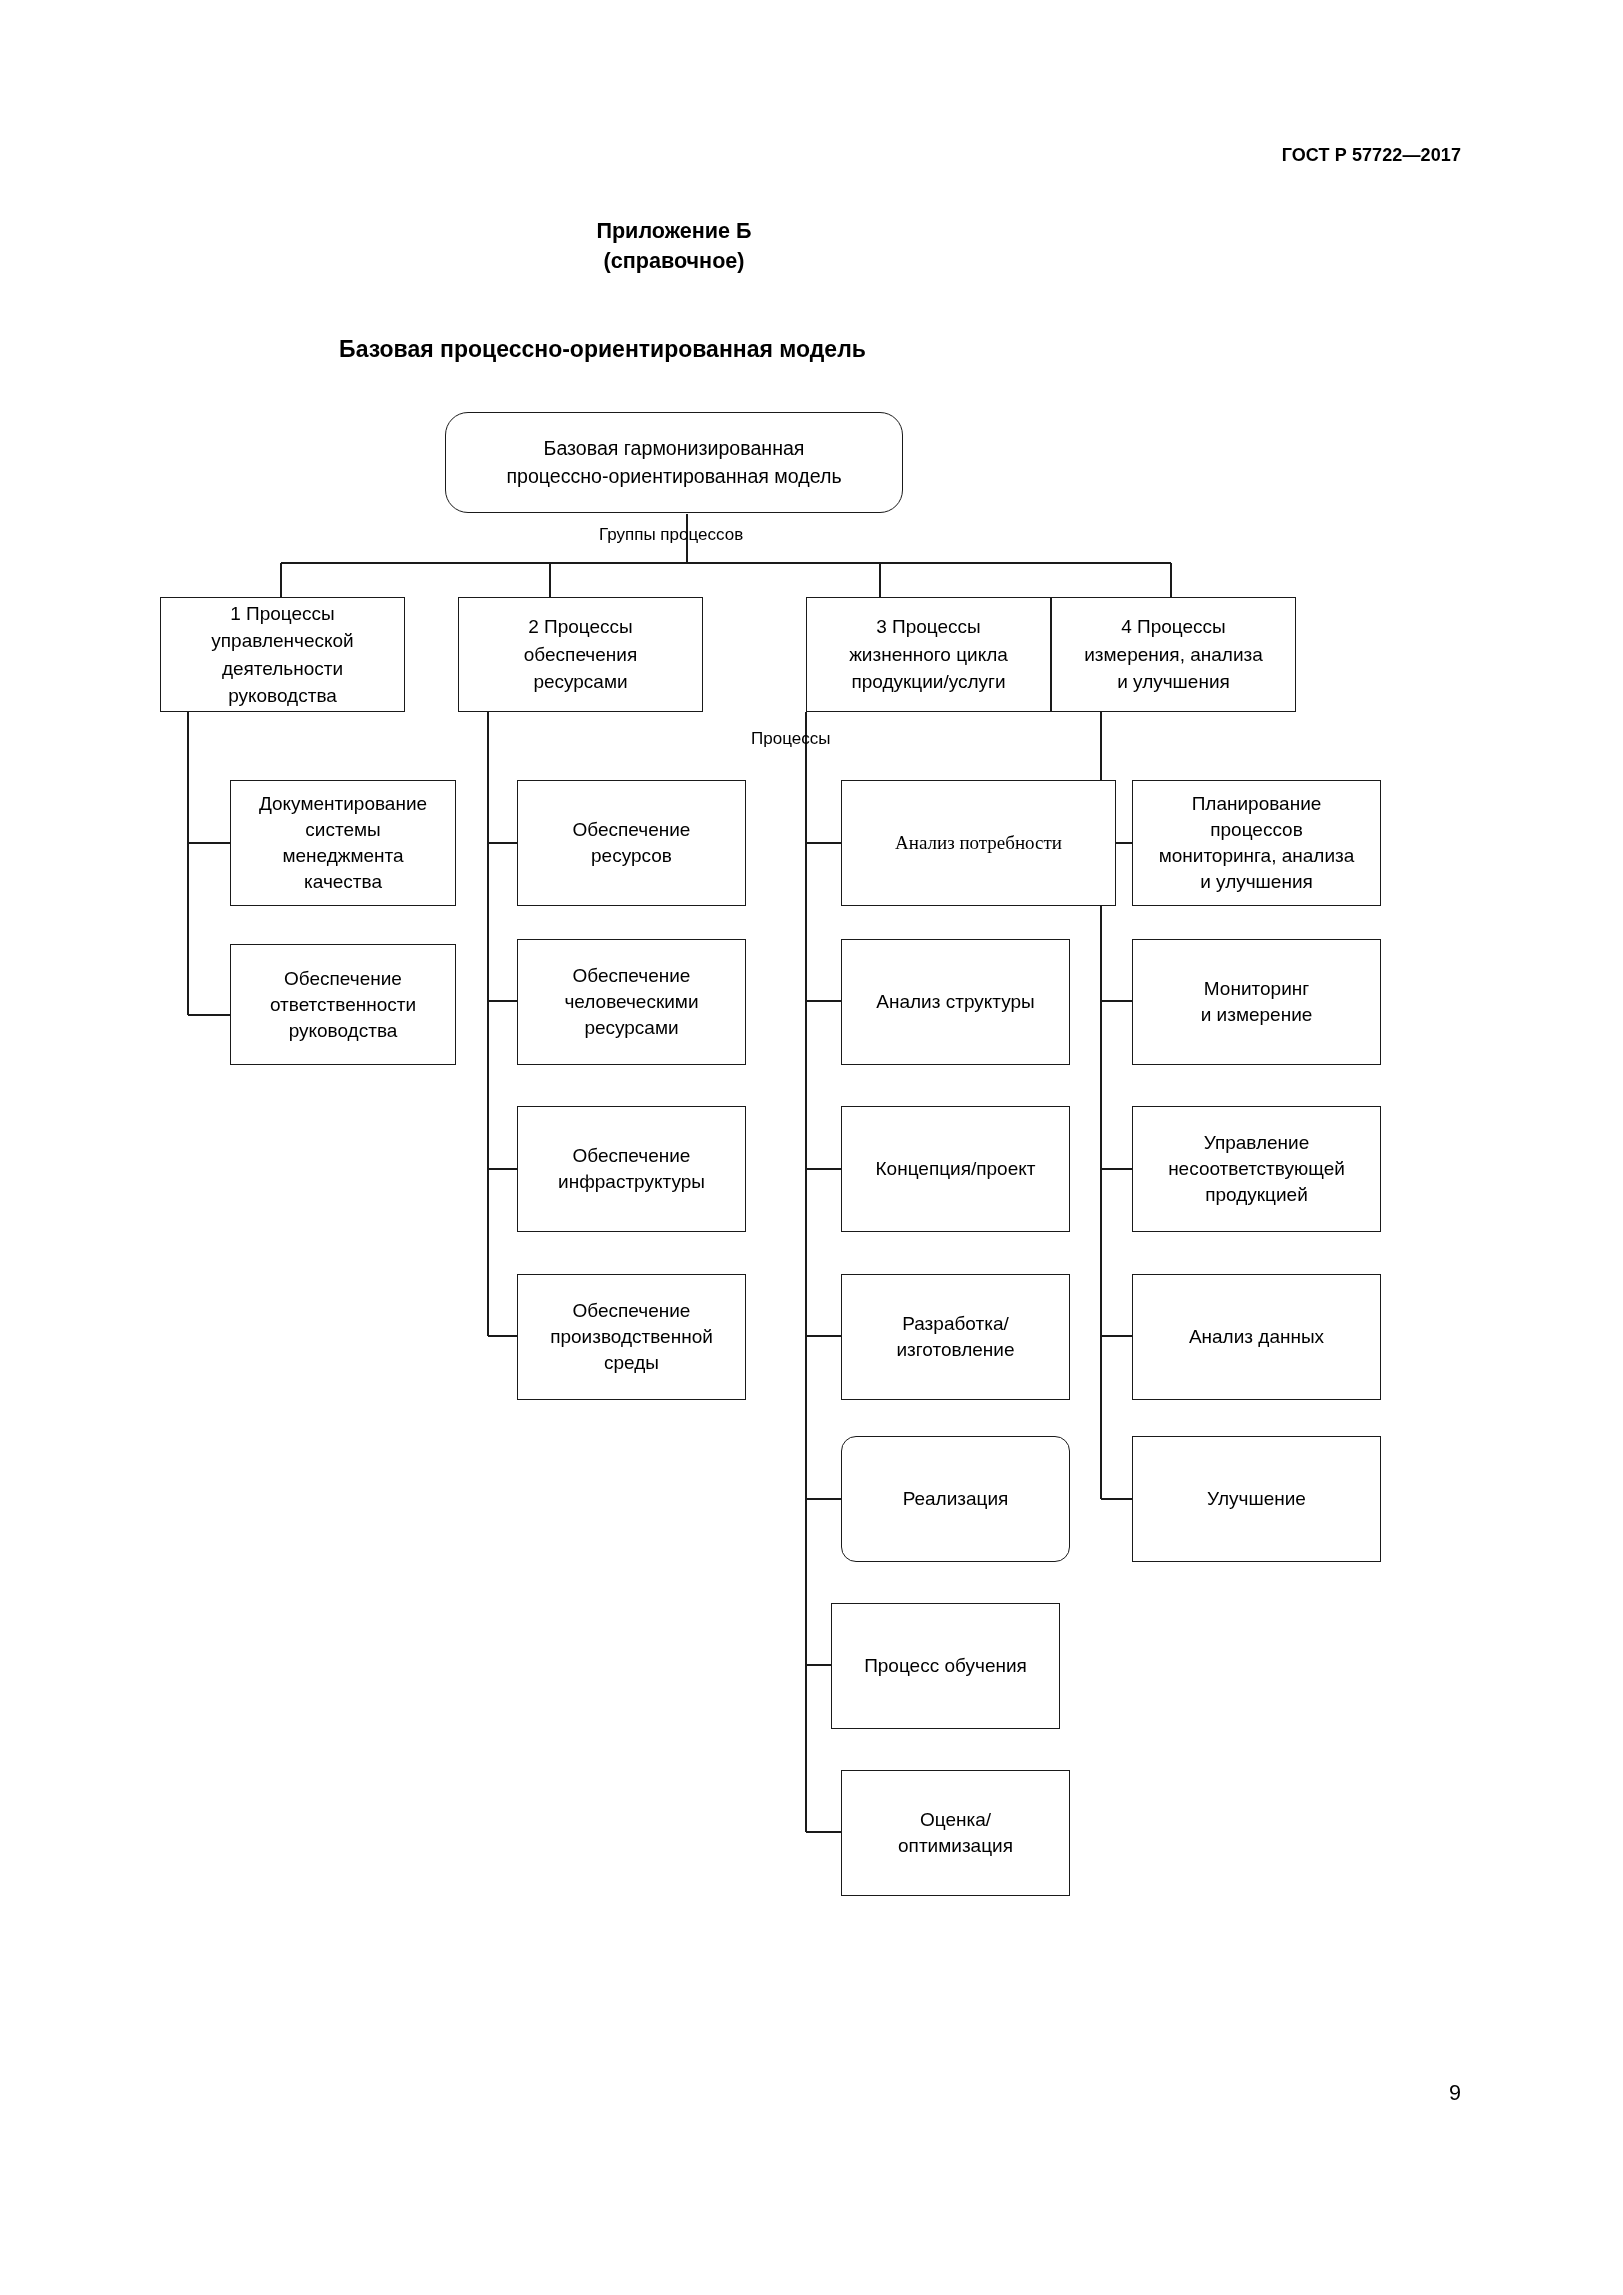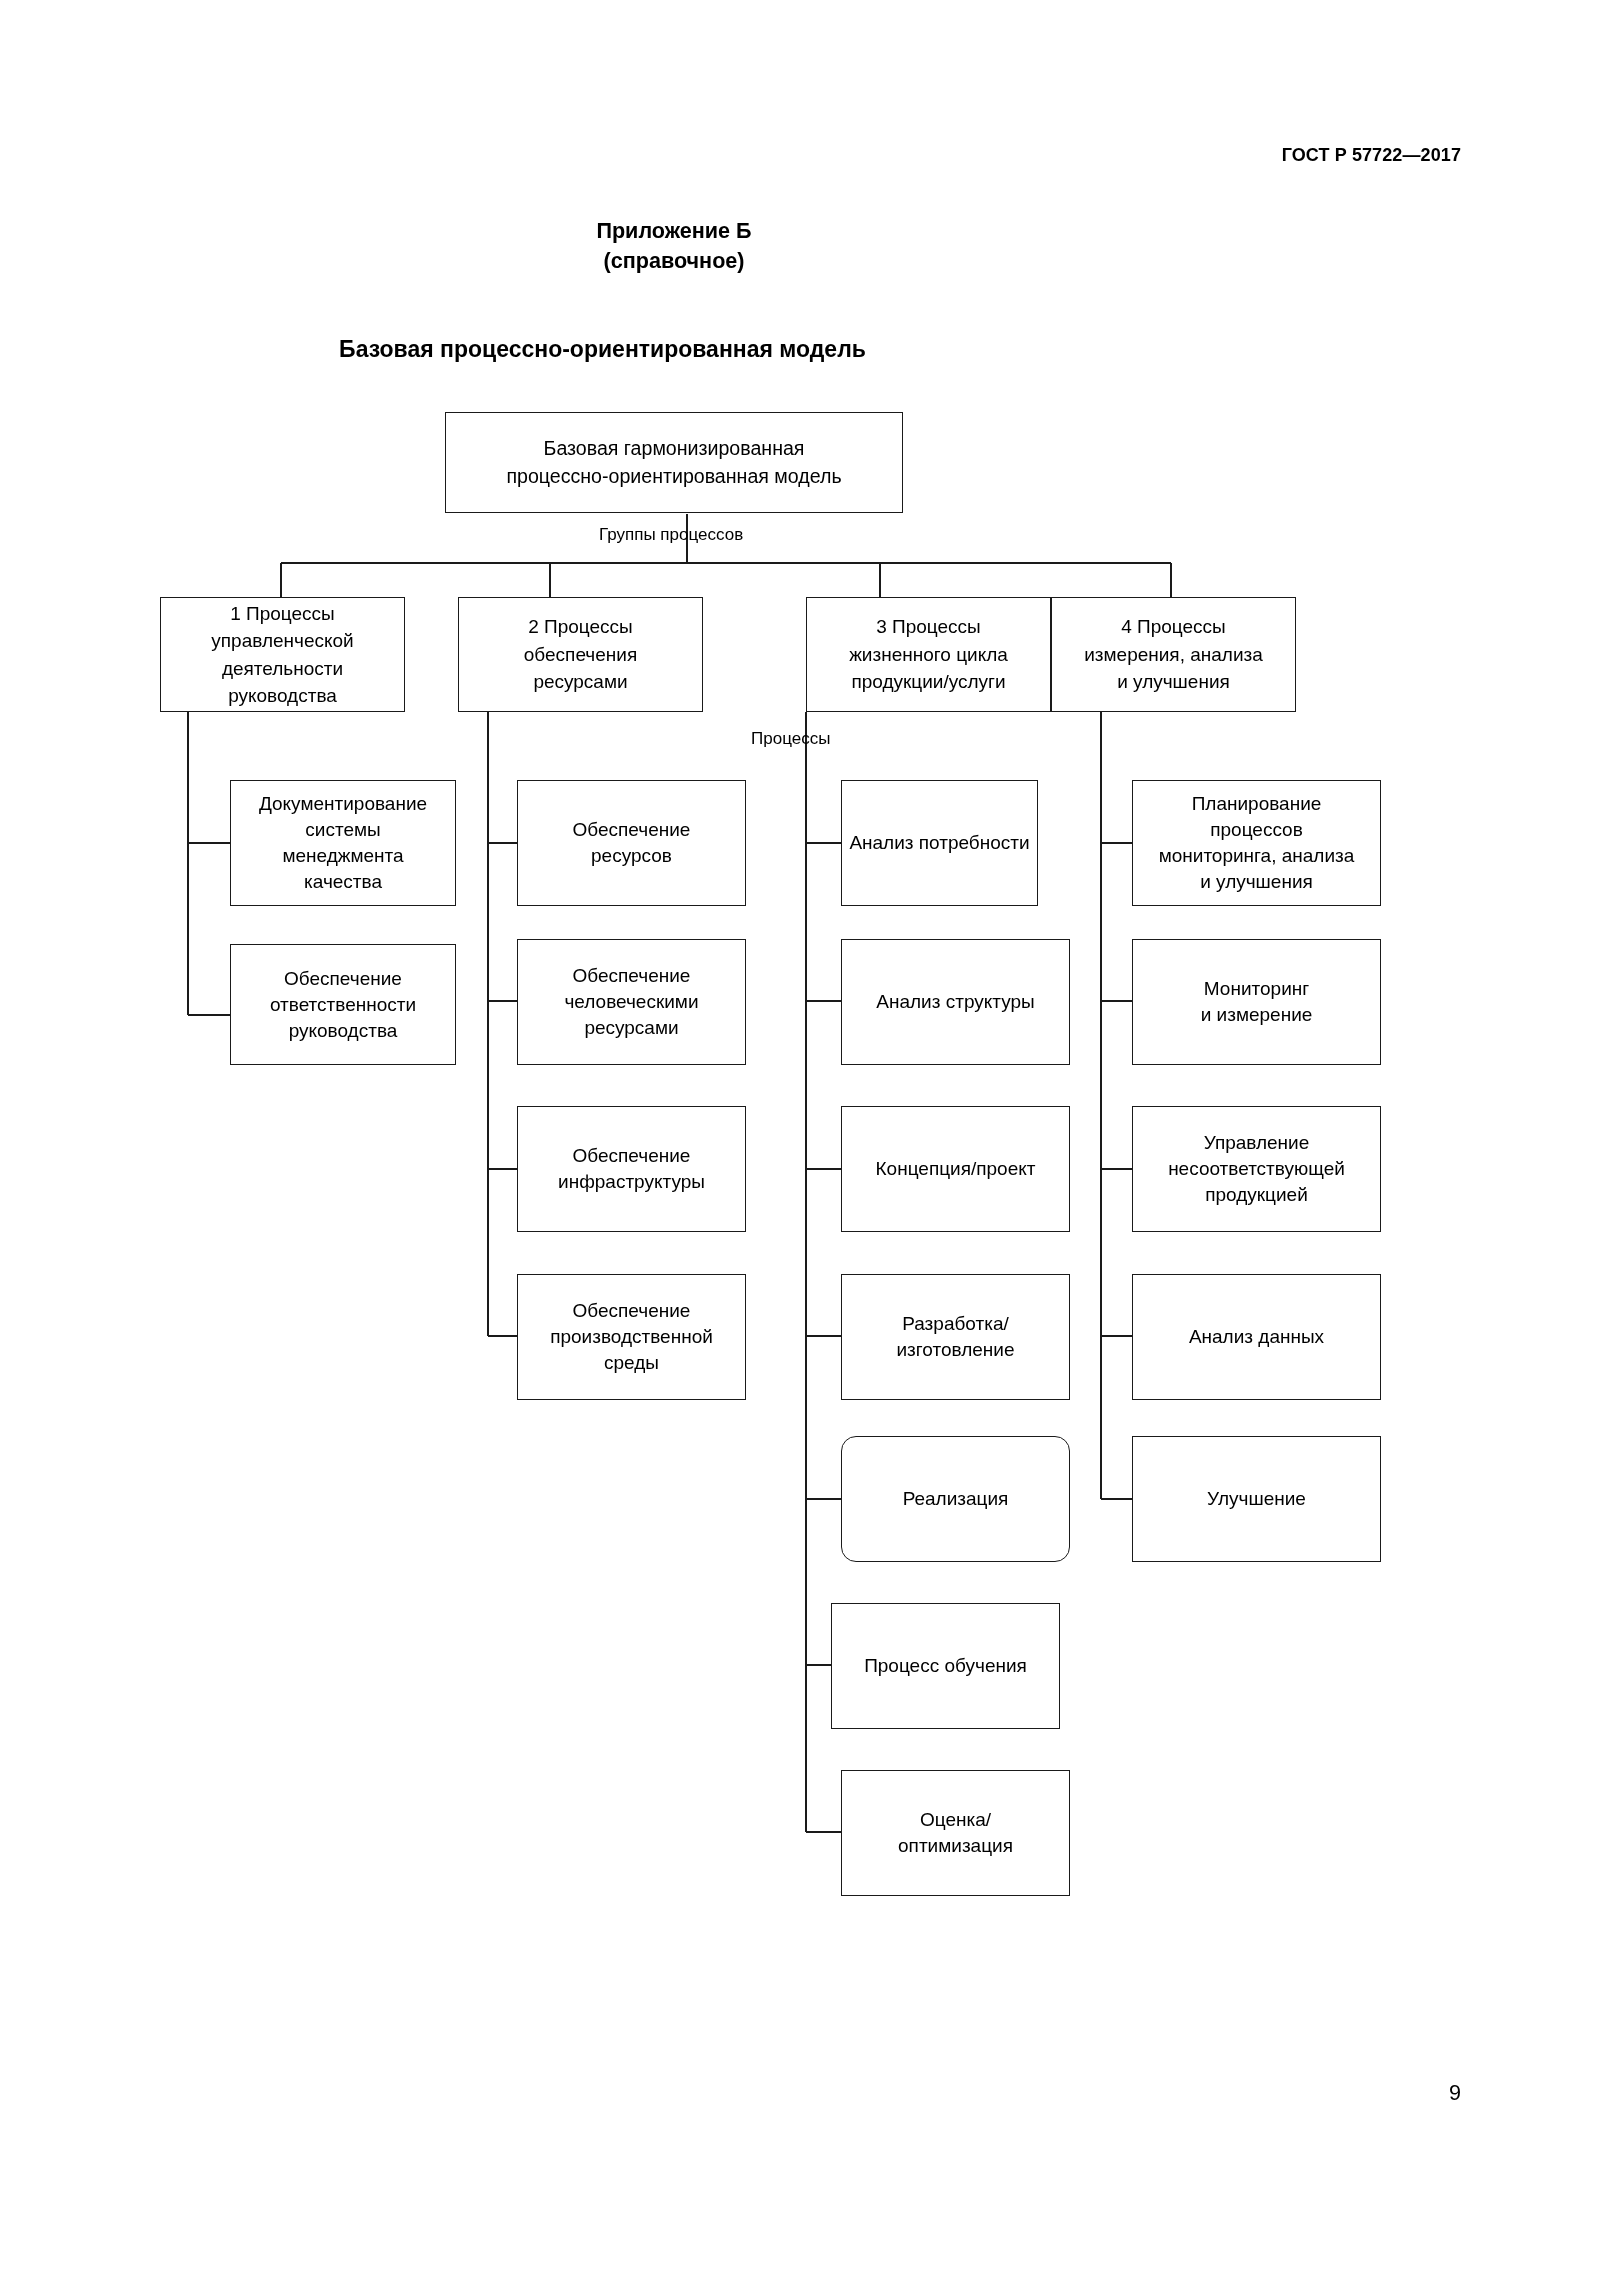--- a/index.html
+++ b/index.html
@@ -161,40 +161,40 @@
 
         <path d="M 1682 1088 L 1682 2290"></path>
         <path d="M 1682 1288 L 1730 1288"></path>
         <path d="M 1682 1530 L 1730 1530"></path>
         <path d="M 1682 1786 L 1730 1786"></path>
         <path d="M 1682 2042 L 1730 2042"></path>
         <path d="M 1682 2290 L 1730 2290"></path>
       </g>
     </svg>
 
-    <div class="node root" style="left:445px; top:412px; width:458px; height:101px;">Базовая гармонизированная<br>процессно-ориентированная модель</div>
+    <div class="node root" style="left:445px; top:412px; width:458px; height:101px;border-radius:23px;">Базовая гармонизированная<br>процессно-ориентированная модель</div>
 
     <div class="edge-label" style="left:599px; top:524px;">Группы процессов</div>
 
     <div class="node group" style="left:160px; top:597px; width:245px; height:115px;">1 Процессы<br>управленческой<br>деятельности<br>руководства</div>
     <div class="node group" style="left:458px; top:597px; width:245px; height:115px;">2 Процессы<br>обеспечения<br>ресурсами</div>
     <div class="node group" style="left:758px; top:597px; width:245px; height:115px;margin-left:48px;">3 Процессы<br>жизненного цикла<br>продукции/услуги</div>
     <div class="node group" style="left:1051px; top:597px; width:245px; height:115px;">4 Процессы<br>измерения, анализа<br>и улучшения</div>
 
     <div class="edge-label" style="left:751px; top:728px;">Процессы</div>
 
     <div class="node" style="left:230px; top:780px; width:226px; height:126px;">Документирование<br>системы<br>менеджмента<br>качества</div>
     <div class="node" style="left:230px; top:944px; width:226px; height:121px;">Обеспечение<br>ответственности<br>руководства</div>
 
     <div class="node" style="left:517px; top:780px; width:229px; height:126px;">Обеспечение<br>ресурсов</div>
     <div class="node" style="left:517px; top:939px; width:229px; height:126px;">Обеспечение<br>человеческими<br>ресурсами</div>
     <div class="node" style="left:517px; top:1106px; width:229px; height:126px;">Обеспечение<br>инфраструктуры</div>
     <div class="node" style="left:517px; top:1274px; width:229px; height:126px;">Обеспечение<br>производственной<br>среды</div>
 
-    <div class="node" style="left:841px; top:780px; width:197px; height:126px;">Анализ потребности</div>
+    <div class="node" style="left:841px; top:780px; width:275px; height:126px;font-family:Liberation Serif, serif;">Анализ потребности</div>
     <div class="node" style="left:841px; top:939px; width:229px; height:126px;">Анализ структуры</div>
     <div class="node" style="left:841px; top:1106px; width:229px; height:126px;">Концепция/проект</div>
     <div class="node" style="left:841px; top:1274px; width:229px; height:126px;">Разработка/<br>изготовление</div>
     <div class="node" style="left:841px; top:1436px; width:229px; height:126px;border-radius:15px;">Реализация</div>
     <div class="node" style="left:831px; top:1603px; width:229px; height:126px;">Процесс обучения</div>
     <div class="node" style="left:841px; top:1770px; width:229px; height:126px;">Оценка/<br>оптимизация</div>
 
     <div class="node" style="left:1132px; top:780px; width:249px; height:126px;">Планирование<br>процессов<br>мониторинга, анализа<br>и улучшения</div>
     <div class="node" style="left:1132px; top:939px; width:249px; height:126px;">Мониторинг<br>и измерение</div>
     <div class="node" style="left:1132px; top:1106px; width:249px; height:126px;">Управление<br>несоответствующей<br>продукцией</div>

